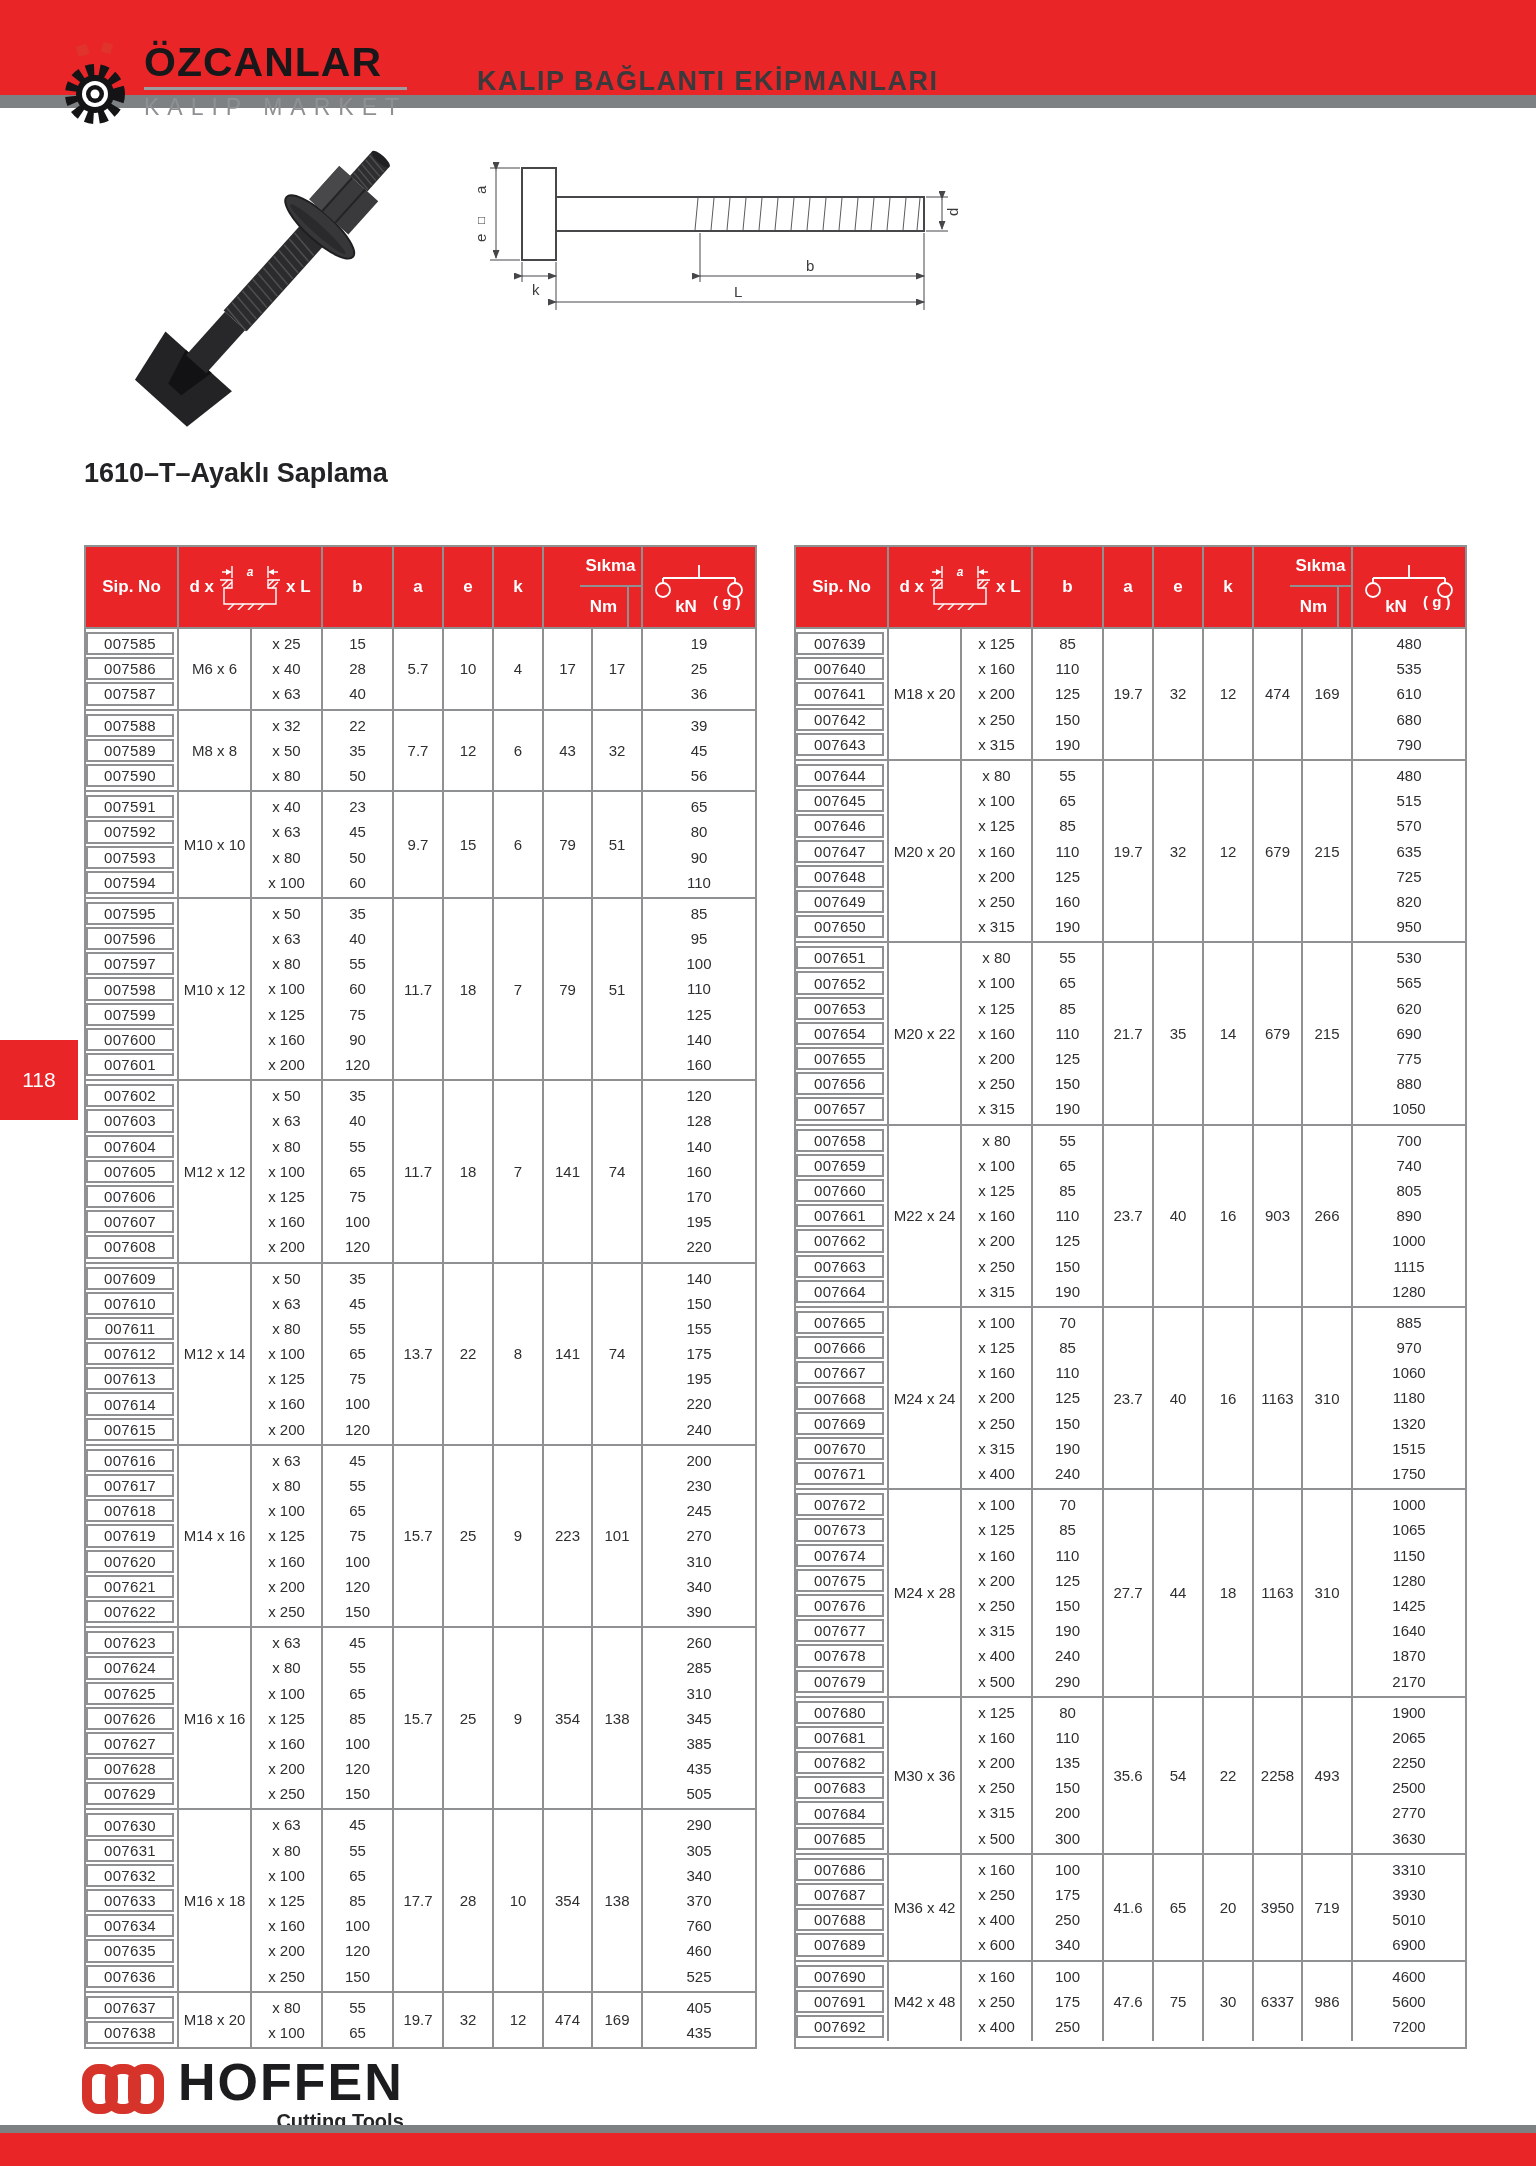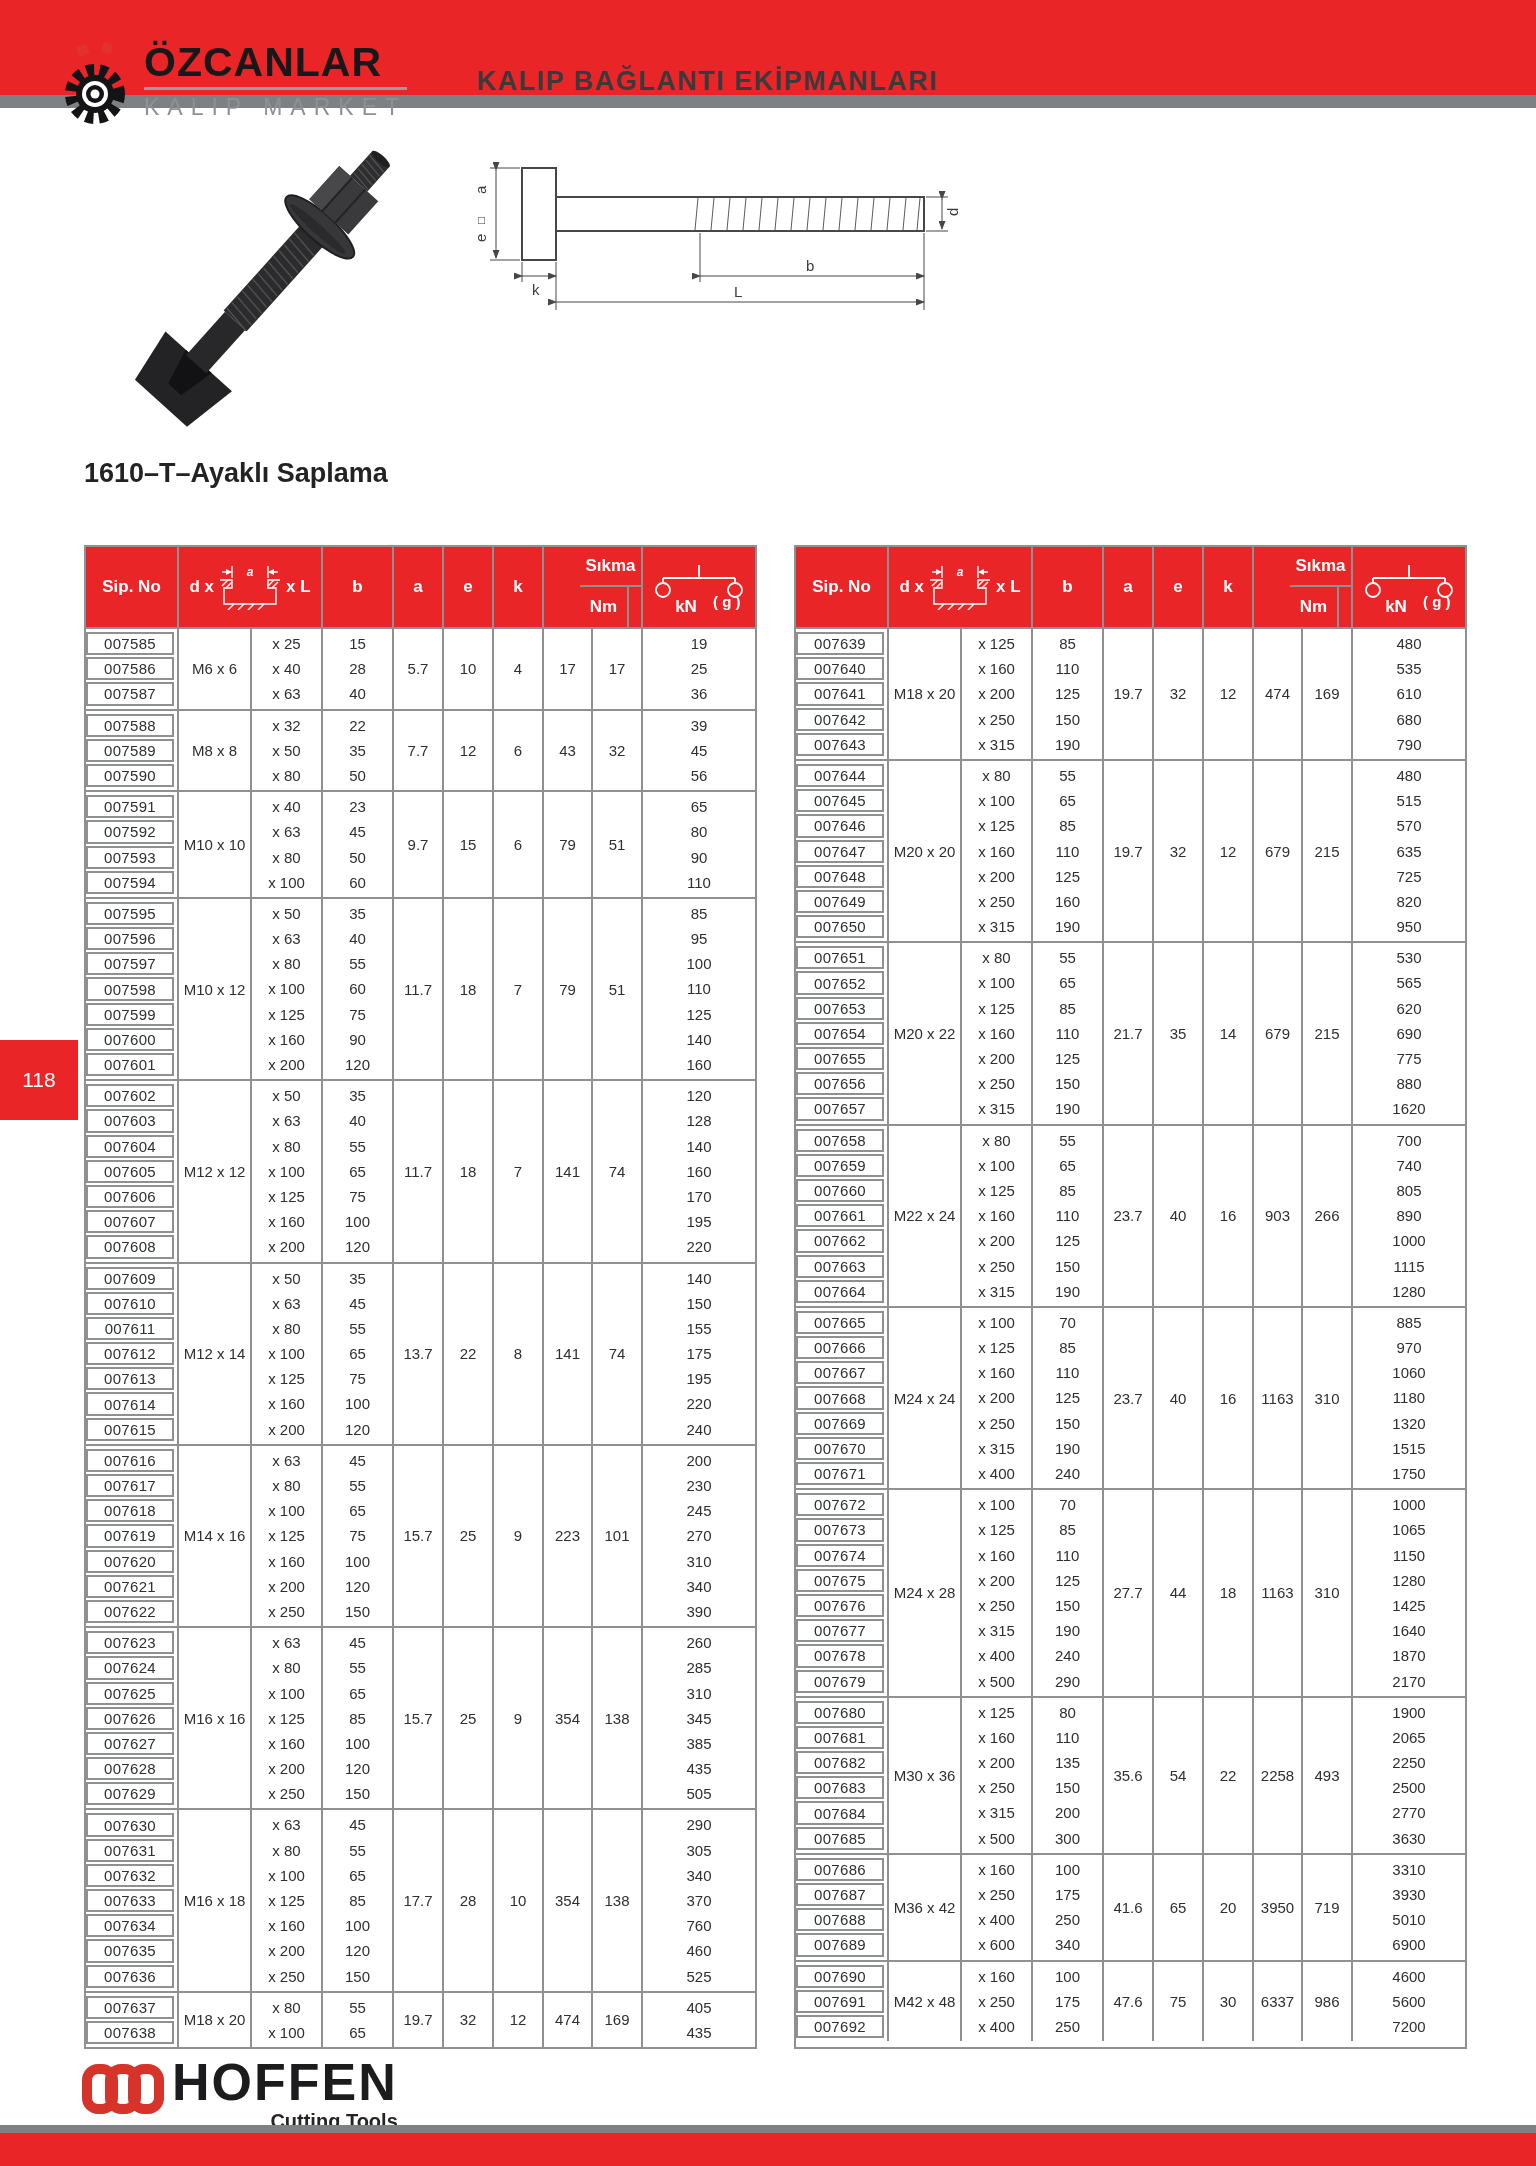--- a/index.html
+++ b/index.html
@@ -56,21 +56,21 @@
   .group:first-child{border-top:none;}
   .gc{border-right:2px solid var(--bd);padding:2px 0;display:flex;flex-direction:column;
       justify-content:center;font-size:15px;}
   .gc:last-child{border-right:none;}
   .gc .vrow{height:25.2px;line-height:25.2px;text-align:center;}
   .gc.center{align-items:center;justify-content:center;}
   .sip-box{height:19.2px;border:2px solid var(--bd);margin:1px 3px 1px 0;
            display:flex;align-items:center;justify-content:center;font-size:15px;letter-spacing:.3px;}
 
   
-  .footer{position:absolute;left:82px;top:2056px;display:flex;align-items:flex-start;gap:8px;}
+  .footer{position:absolute;left:82px;top:2056px;display:flex;align-items:flex-start;gap:14px;}
   .rings{display:flex;margin-top:8px;}
   .ring{width:16px;height:30px;border:10px solid #d6332b;border-radius:16px;background:transparent;}
   .ring + .ring{margin-left:-13px;}
   .hoffen-block{display:flex;flex-direction:column;align-items:flex-end;}
   .hoffen-name{font-size:52px;font-weight:900;letter-spacing:2px;color:#1c1c1e;line-height:1;}
   .hoffen-sub{font-size:20px;font-weight:bold;color:#242426;margin-top:2px;}
 </style>
 </head>
 <body>
 
@@ -950,21 +950,21 @@
             <div class="gc center">
               <span>215</span>
             </div>
             <div class="gc">
               <div class="vrow">530</div>
               <div class="vrow">565</div>
               <div class="vrow">620</div>
               <div class="vrow">690</div>
               <div class="vrow">775</div>
               <div class="vrow">880</div>
-              <div class="vrow">1620</div>
+              <div class="vrow">1050</div>
             </div>
           </div>
           <div class="group">
             <div class="gc">
               <div class="sip-box">007658</div>
               <div class="sip-box">007659</div>
               <div class="sip-box">007660</div>
               <div class="sip-box">007661</div>
               <div class="sip-box">007662</div>
               <div class="sip-box">007663</div>

